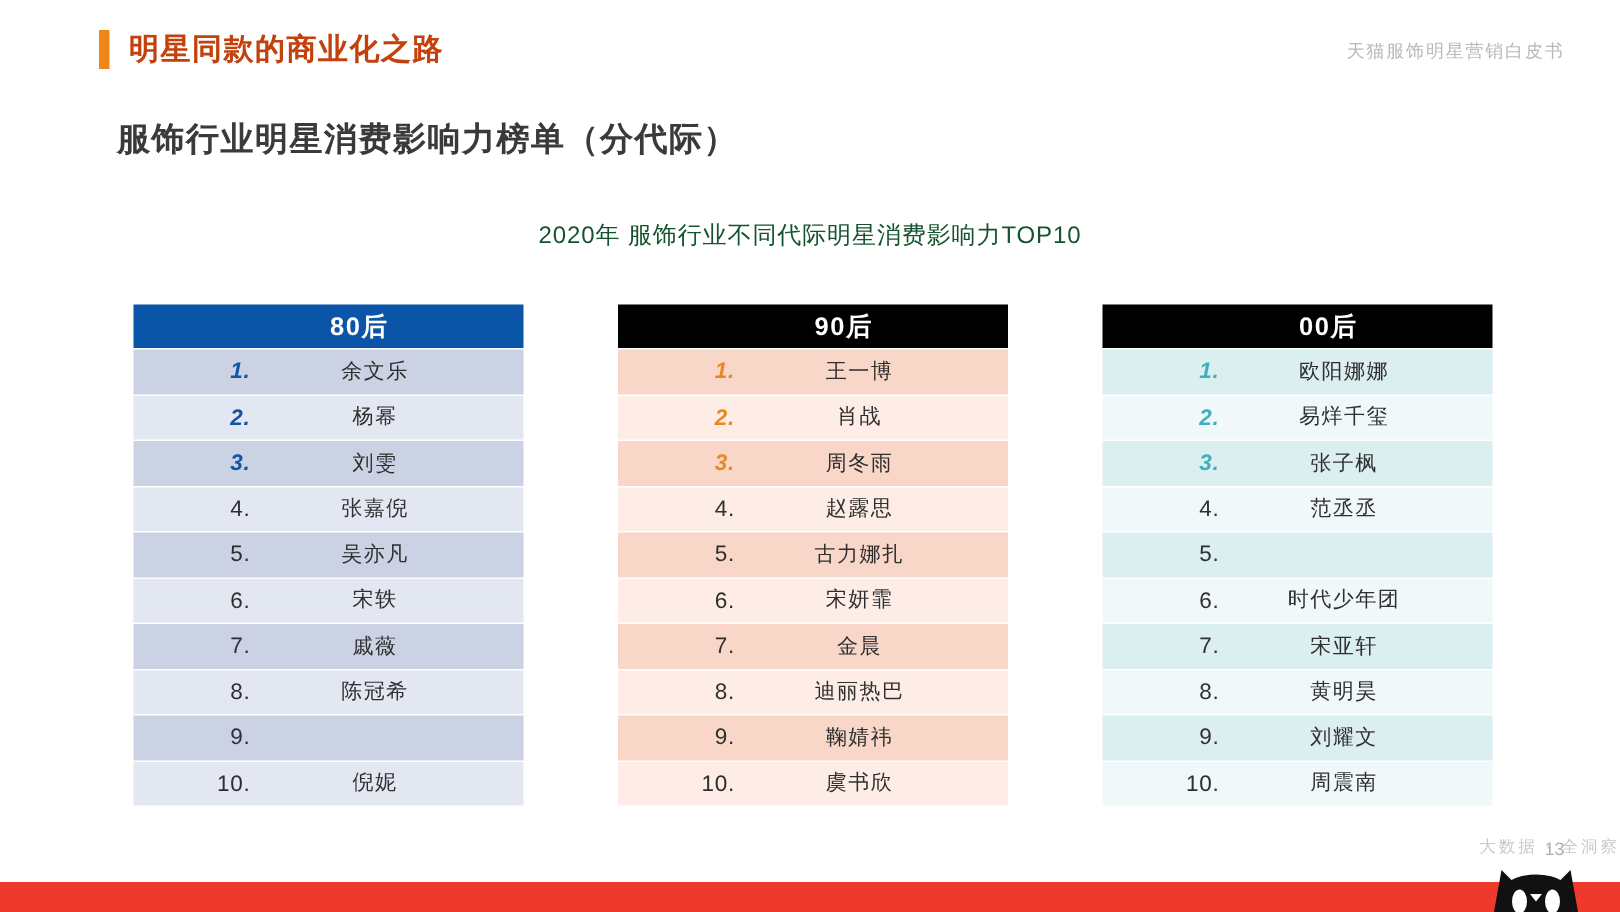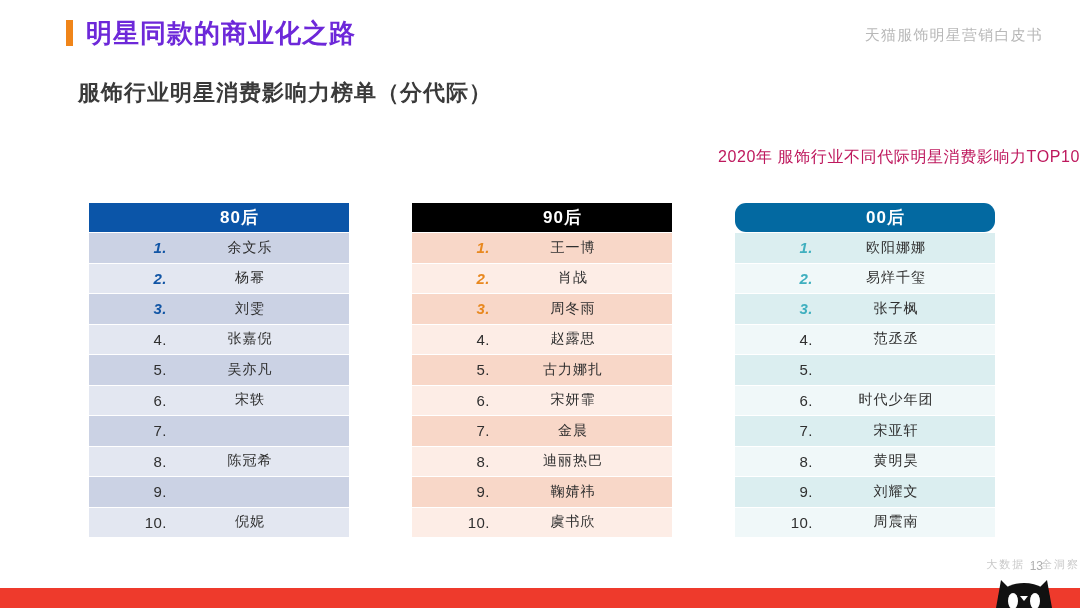--- a/index.html
+++ b/index.html
@@ -29,54 +29,54 @@
     align-items: center;
   }
   .accent-bar {
     width: 7px;
     height: 26px;
     background: #F08519;
     margin-right: 13px;
     flex: none;
   }
   .page-title {
-    font-size: 26px;
+    font-size: 20px;
     font-weight: bold;
-    color: #6d28d9;
+    color: #c2410c;
     letter-spacing: 1px;
     line-height: 1;
   }
   .brand-mark {
     position: absolute;
     right: 37px;
     top: 26px;
-    font-size: 15px;
+    font-size: 12px;
     color: #b8b8b8;
     letter-spacing: 1.2px;
   }
 
   
   .sub-title {
     position: absolute;
     left: 78px;
     top: 78px;
     font-size: 22px;
     font-weight: bold;
     color: #3a3a3a;
     letter-spacing: 1px;
   }
 
   
   .chart-caption {
     position: absolute;
     left: 0; right: 0;
     top: 147px;
-    text-align: right;
+    text-align: center;
     font-size: 16px;
-    color: #be185d;
+    color: #14532d;
     letter-spacing: 0.6px;
   }
 
   
   .tables-area {
     position: absolute;
     left: 0; right: 0;
     top: 203px;
     height: 335px;
   }
@@ -200,20 +200,21 @@
         <div class="rank-row" style="background: rgb(203, 210, 228);">
           <div class="rank-num">5.</div>
           <div class="rank-name">吴亦凡</div>
         </div>
         <div class="rank-row" style="background: rgb(227, 231, 241);">
           <div class="rank-num">6.</div>
           <div class="rank-name">宋轶</div>
         </div>
         <div class="rank-row" style="background: rgb(203, 210, 228);">
           <div class="rank-num">7.</div>
+          <div class="rank-name">戚薇</div>
         </div>
         <div class="rank-row" style="background: rgb(227, 231, 241);">
           <div class="rank-num">8.</div>
           <div class="rank-name">陈冠希</div>
         </div>
         <div class="rank-row" style="background: rgb(203, 210, 228);">
           <div class="rank-num">9.</div>
         </div>
         <div class="rank-row" style="background: rgb(227, 231, 241);">
           <div class="rank-num">10.</div>
@@ -260,21 +261,21 @@
           <div class="rank-num">9.</div>
           <div class="rank-name">鞠婧祎</div>
         </div>
         <div class="rank-row" style="background: rgb(253, 237, 230);">
           <div class="rank-num">10.</div>
           <div class="rank-name">虞书欣</div>
         </div>
       </div>
     </div>
     <div class="rank-table t2">
-      <div class="tbl-header" style="background: #0369a1; border-radius: 11px;">00后</div>
+      <div class="tbl-header" style="background: #000000;">00后</div>
       <div class="tbl-rows">
         <div class="rank-row top3" style="background: rgb(219, 238, 240);">
           <div class="rank-num" style="color: rgb(63, 175, 191);">1.</div>
           <div class="rank-name">欧阳娜娜</div>
         </div>
         <div class="rank-row top3" style="background: rgb(240, 248, 249);">
           <div class="rank-num" style="color: rgb(63, 175, 191);">2.</div>
           <div class="rank-name">易烊千玺</div>
         </div>
         <div class="rank-row top3" style="background: rgb(219, 238, 240);">

